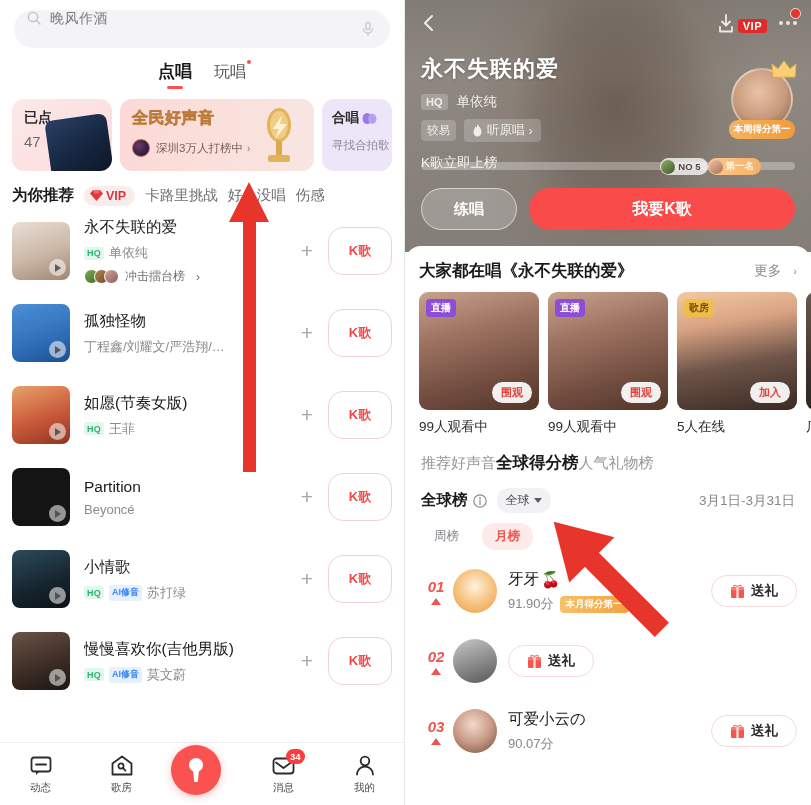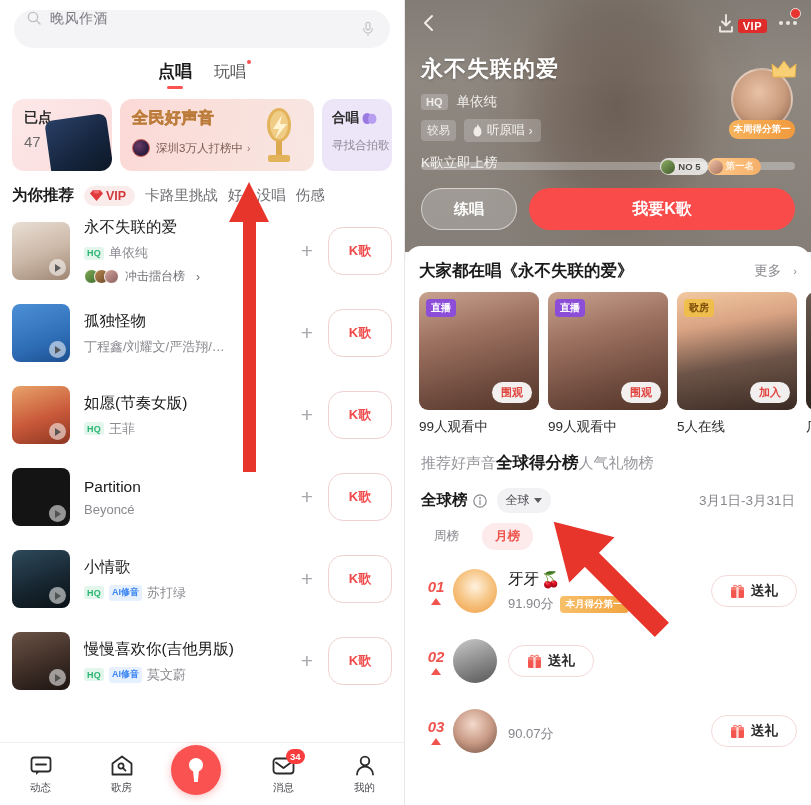--- a/index.html
+++ b/index.html
@@ -726,20 +726,23 @@
           </div>
         </div>
 
         <div class="rank-row">
           <div class="rk-num">
             <div class="n">03</div>
             <div class="up"></div>
           </div>
           <div class="rk-av av3"></div>
           <div class="rk-info">
+            <div class="rk-name">
+              <span>可爱小云の</span>
+            </div>
             <div class="rk-score-line">
               <span class="rk-score">90.07分</span>
             </div>
           </div>
           <div class="gift-btn">
             <svg class="gift-ic" viewBox="0 0 15 15">
               <rect x="1" y="5" width="13" height="9" rx="1.2" fill="#f2564f"></rect>
               <rect x="1" y="3" width="13" height="3.2" rx="1" fill="#f97c75"></rect>
               <rect x="6.3" y="3" width="2.4" height="11" fill="#ffd9d6"></rect>
               <path d="M7.5 3 C6 0.5 3 1 4 3 M7.5 3 C9 0.5 12 1 11 3" fill="none" stroke="#f97c75" stroke-width="1.3"></path>

